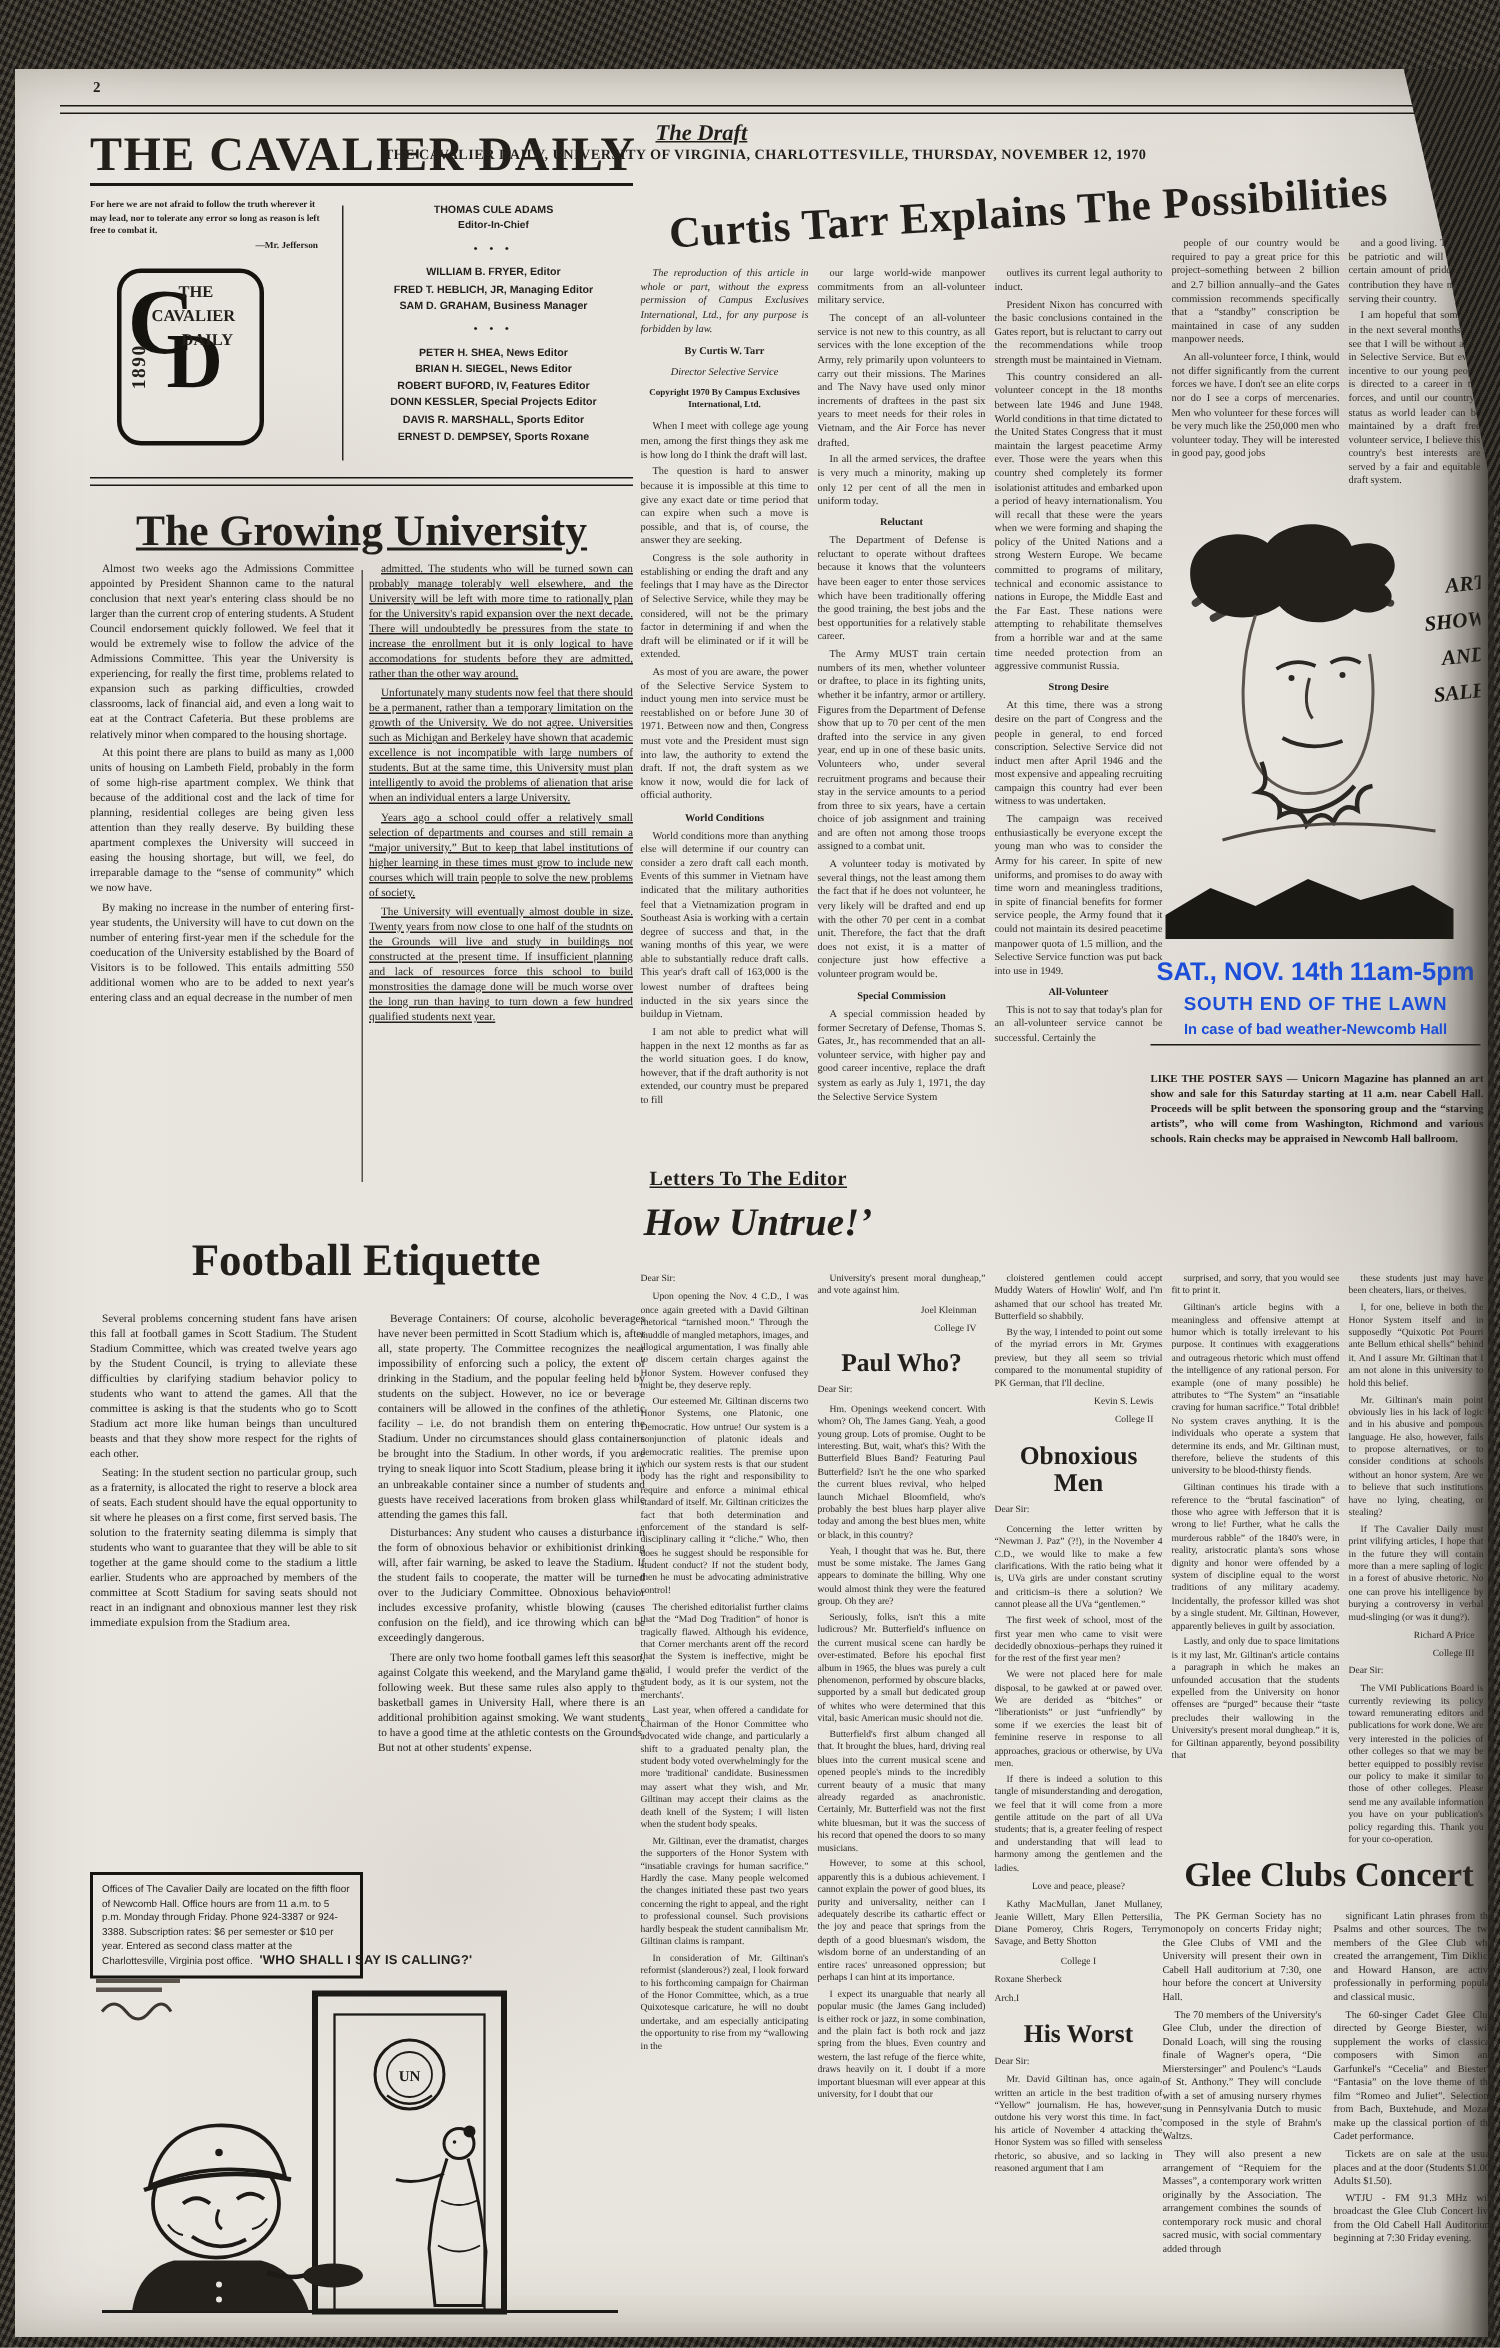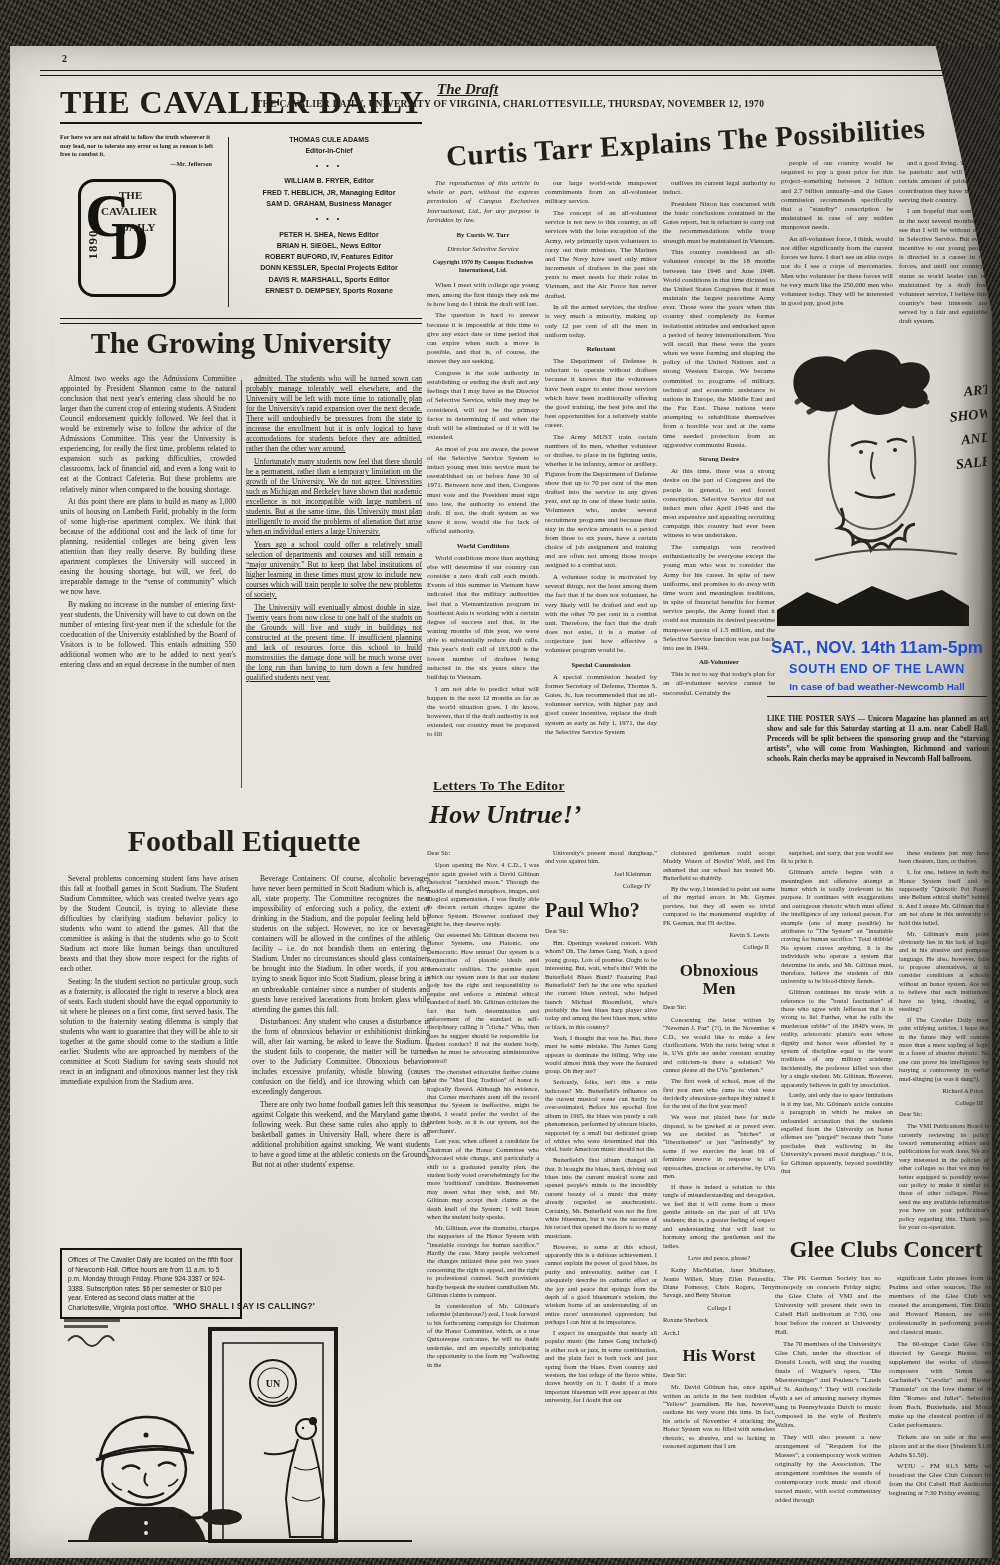--- a/index.html
+++ b/index.html
@@ -63,21 +63,21 @@
   .mh-rule{left:50px;top:272px;width:362px;}
 
   
   .col{position:absolute;overflow:hidden;text-align:justify;}
   .para{margin:0 0 2.5px;text-indent:8px;}
   .para.notice{font-style:italic;}
   .para.byline{text-align:center;font-weight:700;text-indent:0;margin:6px 0 5px;}
   .para.byline-it{text-align:center;font-style:italic;text-indent:0;margin:0 0 5px;}
   .para.copyright{text-align:center;font-weight:700;font-size:.88em;text-indent:0;margin:0 0 6px;}
   .para.subhead{text-align:center;font-weight:700;text-indent:0;margin:5px 0 3px;}
-  .para.colhead{text-align:left;font-weight:700;font-size:20px;line-height:1.05;text-indent:0;margin:9px 0 6px;}
+  .para.colhead{text-align:center;font-weight:700;font-size:17px;line-height:1.05;text-indent:0;margin:9px 0 6px;}
   .para.colhead-lg{text-align:center;font-weight:700;font-size:17px;line-height:1.05;text-indent:0;margin:10px 0 6px;}
   .para.sig{text-align:right;text-indent:0;margin:4px 6px 2px 0;}
   .para.center{text-align:center;text-indent:0;margin:4px 0;}
   .para.salut{text-align:left;text-indent:0;margin:0 0 4px;}
 
   
   .tarr{position:absolute;left:415px;top:36px;width:567px;height:712px;}
   .kicker{position:absolute;left:12px;top:0;font:700 italic 15px/1 "Liberation Serif",serif;
     font-style:italic;text-decoration:underline;}
   .tarr-headline{position:absolute;left:22px;top:36px;width:560px;white-space:nowrap;
@@ -95,21 +95,21 @@
     font:700 italic 14px/1 "Liberation Serif",serif;font-style:italic;transform:rotate(-6deg);color:#16140f;}
   .poster{position:absolute;left:342px;top:556px;width:220px;font-family:"Liberation Sans",sans-serif;color:#1d4ed8;}
   .poster-l1{display:flex;justify-content:space-between;padding:0 4px;font-weight:700;font-size:17px;}
   .poster-l2{text-align:center;font-weight:700;font-size:12.5px;letter-spacing:.6px;margin-top:4px;}
   .poster-l3{text-align:center;font-weight:700;font-size:9.8px;margin-top:5px;border-bottom:1.5px solid #1a1813;padding-bottom:4px;}
   .photo-caption{position:absolute;left:342px;top:632px;width:222px;margin:0;
     font:700 7.2px/1.4 "Liberation Serif",serif;text-align:justify;text-indent:0;}
 
   
   .editorial{position:absolute;left:50px;top:282px;width:362px;height:466px;}
-  .ed-title{margin:0;text-align:center;font:700 29px/1.1 "Liberation Serif",serif;}
+  .ed-title{margin:11px;text-align:center;font:700 29px/1.1 "Liberation Serif",serif;text-decoration:underline;}
   .editorial .col{font-size:7.5px;line-height:1.34;}
   .e-c1{left:0;top:46px;width:176px;height:418px;}
   .e-c2{left:186px;top:46px;width:176px;height:418px;text-decoration:underline;}
   .ed-divider{position:absolute;left:181px;top:52px;bottom:6px;border-left:1px solid #55504a;}
 
   
   .football{position:absolute;left:50px;top:752px;width:368px;height:500px;margin-top:26px;}
   .fb-title{margin:0;text-align:center;font:700 30px/1.1 "Liberation Serif",serif;}
   .football .col{font-size:7.5px;line-height:1.34;}
   .f-c1{left:0;top:50px;width:178px;height:372px;}

